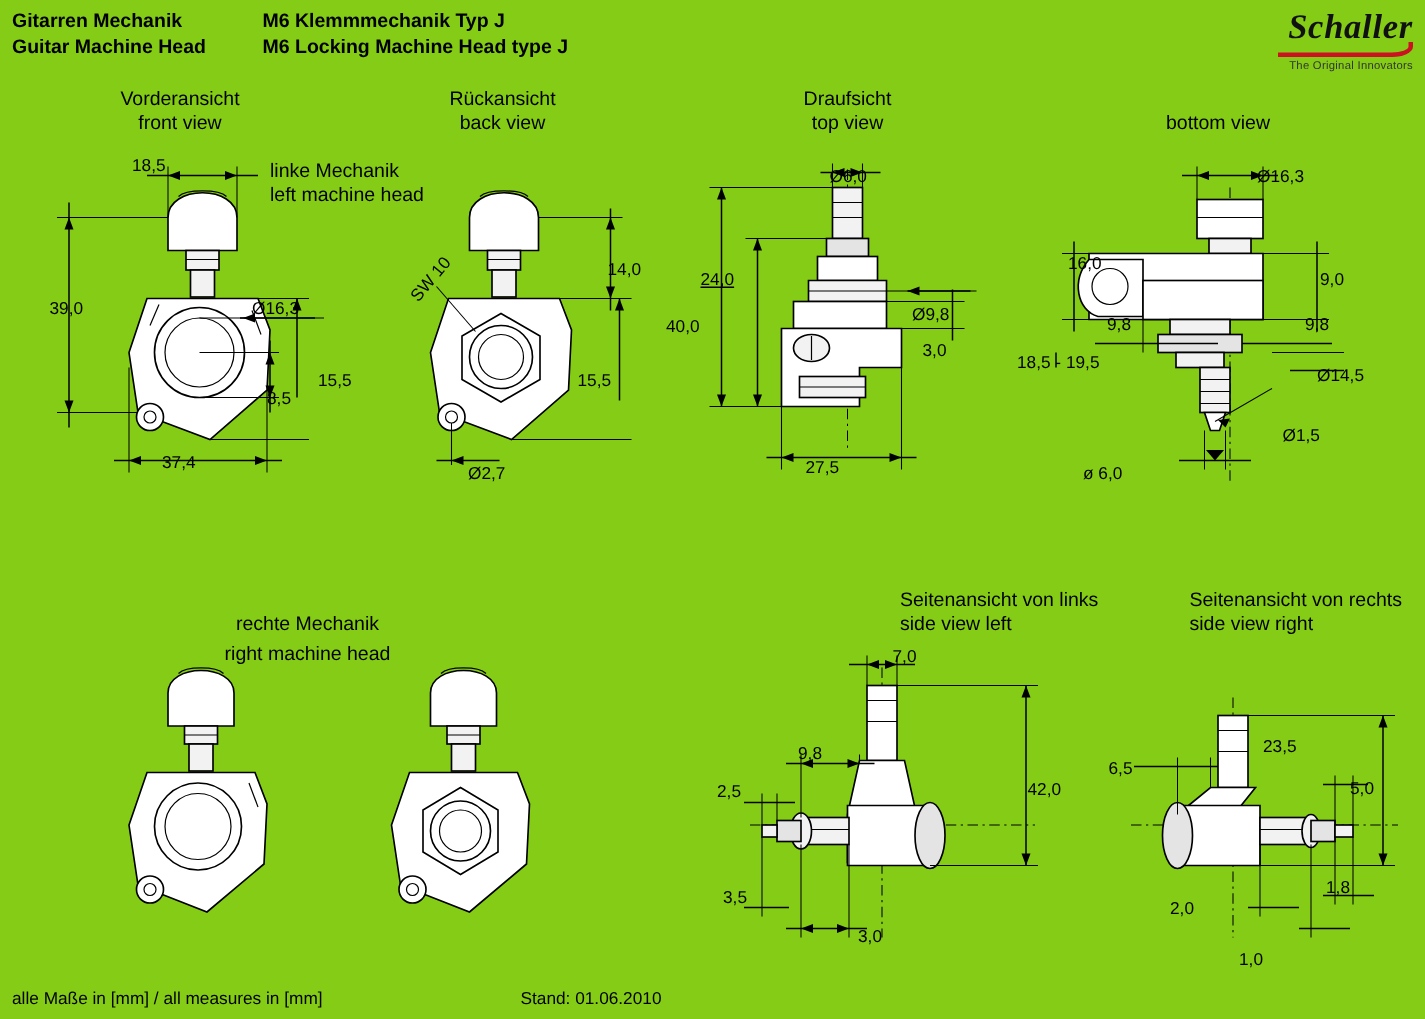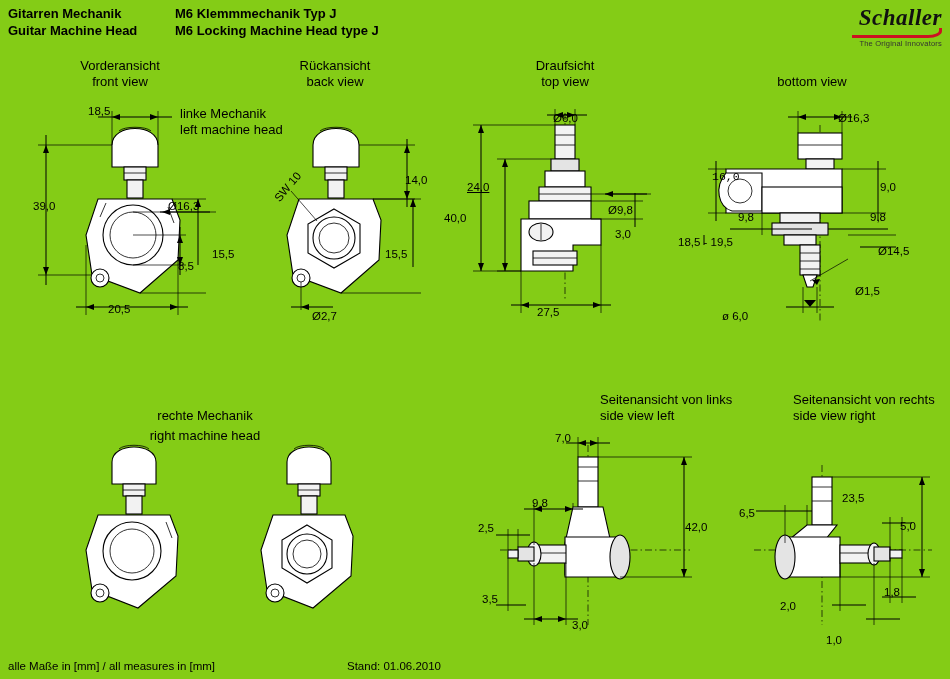--- a/index.html
+++ b/index.html
@@ -143,21 +143,21 @@
     <line class="ln" x1="160" y1="132" x2="160" y2="180"></line>
     <path d="M160,140 L157,148 L163,148 Z" fill="#000"></path>
     <path d="M160,170 L157,162 L163,162 Z" fill="#000"></path>
   </svg>
 
   <div class="abs dim" style="left:88px; top:105px;">18,5</div>
   <div class="abs dim" style="left:33px; top:200px;">39,0</div>
   <div class="abs dim" style="left:168px; top:200px;">Ø16,3</div>
   <div class="abs dim" style="left:178px; top:260px;">8,5</div>
   <div class="abs dim" style="left:212px; top:248px;">15,5</div>
-  <div class="abs dim" style="left:108px; top:303px;">20,5</div>
+  <div class="abs dim" style="left:108px; top:303px;">37,4</div>
   <div class="abs t12" style="left:180px; top:106px;">linke Mechanik</div>
   <div class="abs t12" style="left:180px; top:122px;">left machine head</div>
 
   <svg class="abs" style="left:255px; top:95px;" width="210" height="245" viewBox="0 0 210 245">
 
     <path class="part" d="M58,50 C58,28 104,28 104,50 L104,72 L58,72 Z"></path>
     <path class="thin" d="M65,36 C70,31 92,31 97,36"></path>
     <rect class="partg" x="70" y="72" width="22" height="13"></rect>
     <path class="thin" d="M70,78 L92,78"></path>
     <rect class="partg" x="73" y="85" width="16" height="18"></rect>
@@ -308,21 +308,21 @@
     <line class="ext" x1="110" y1="186" x2="148" y2="164"></line>
     <path d="M112,185 L120,184 L117,190 Z" fill="#000"></path>
 
     <line class="ext" x1="103" y1="192" x2="103" y2="218"></line>
     <line class="ext" x1="117" y1="192" x2="117" y2="218"></line>
     <line class="ln" x1="86" y1="212" x2="134" y2="212"></line>
     <path d="M110,212 L104,205 L116,205 Z" fill="#000"></path>
   </svg>
 
   <div class="abs dim" style="left:838px; top:112px;">Ø16,3</div>
-  <div class="abs dim" style="left:712px; top:170px;font-family:Liberation Mono, monospace;">16,0</div>
+  <div class="abs dim" style="left:712px; top:170px;">16,0</div>
   <div class="abs dim" style="left:880px; top:181px;">9,0</div>
   <div class="abs dim" style="left:738px; top:211px;">9,8</div>
   <div class="abs dim" style="left:870px; top:211px;">9,8</div>
   <div class="abs dim" style="left:678px; top:236px;">18,5 - 19,5</div>
   <div class="abs dim" style="left:878px; top:245px;">Ø14,5</div>
   <div class="abs dim" style="left:855px; top:285px;">Ø1,5</div>
   <div class="abs dim" style="left:722px; top:310px;">ø 6,0</div>
 
   <div class="abs t12 ctr" style="left:110px; top:408px; width:190px;">rechte Mechanik</div>
   <div class="abs t12 ctr" style="left:110px; top:428px; width:190px;">right machine head</div>
@@ -404,21 +404,21 @@
 
     <line class="ext" x1="48" y1="133" x2="48" y2="186"></line>
     <line class="ext" x1="74" y1="138" x2="74" y2="200"></line>
     <line class="ext" x1="106" y1="138" x2="106" y2="200"></line>
     <line class="ln" x1="36" y1="180" x2="66" y2="180"></line>
     <line class="ln" x1="64" y1="194" x2="118" y2="194"></line>
     <path d="M74,194 L82,191 L82,197 Z" fill="#000"></path>
     <path d="M106,194 L98,191 L98,197 Z" fill="#000"></path>
   </svg>
 
-  <div class="abs dim" style="left:555px; top:432px;">7,0</div>
+  <div class="abs dim" style="left:595px; top:432px;">7,0</div>
   <div class="abs dim" style="left:532px; top:497px;">9,8</div>
   <div class="abs dim" style="left:478px; top:522px;">2,5</div>
   <div class="abs dim" style="left:685px; top:521px;">42,0</div>
   <div class="abs dim" style="left:482px; top:593px;">3,5</div>
   <div class="abs dim" style="left:572px; top:619px;">3,0</div>
 
   <svg class="abs" style="left:740px; top:425px;" width="205" height="215" viewBox="0 0 205 215">
     <line class="ctrln" x1="82" y1="40" x2="82" y2="200"></line>
     <line class="ctrln" x1="14" y1="125" x2="192" y2="125"></line>
 

